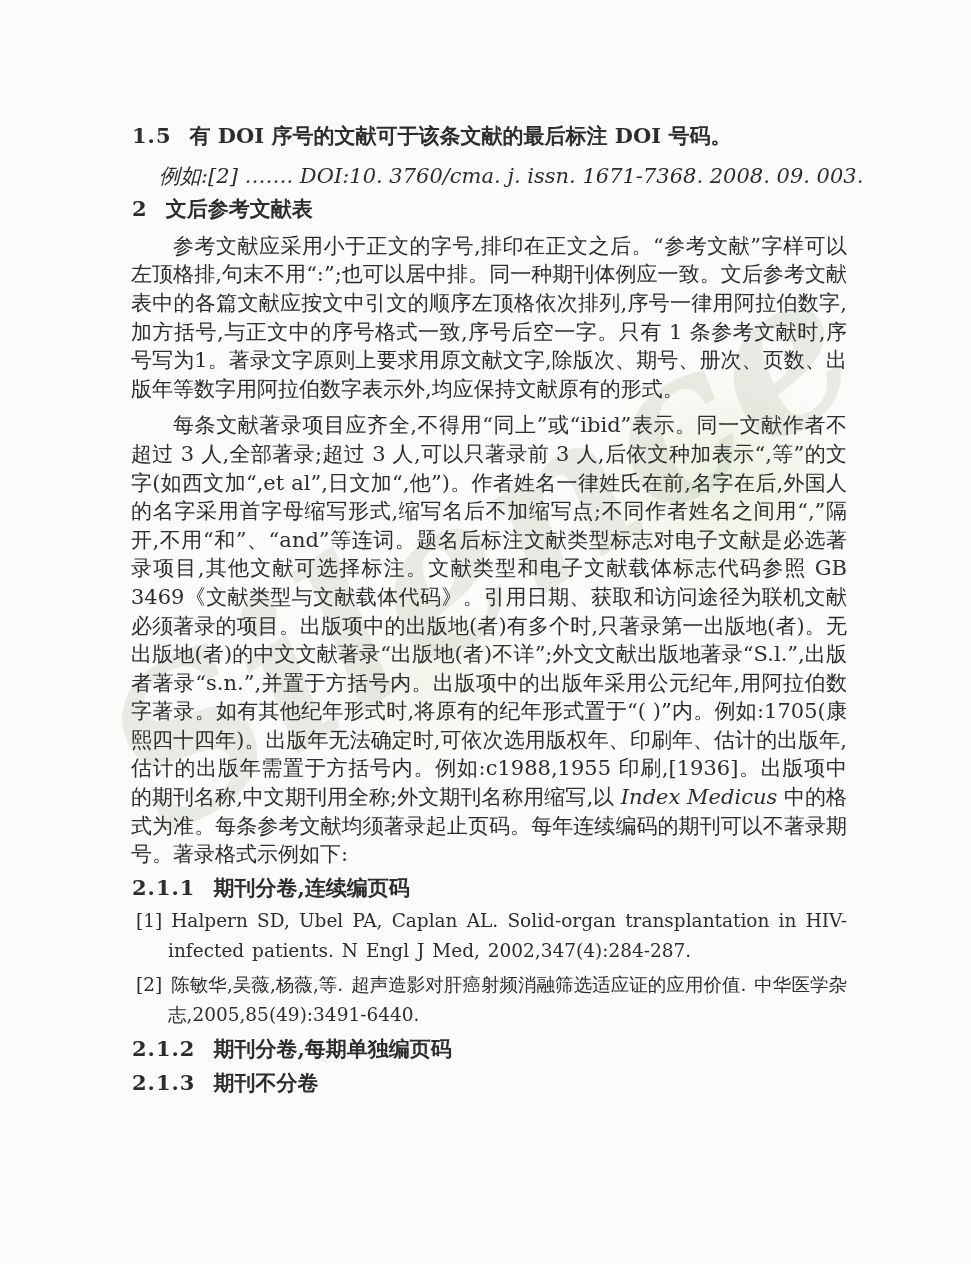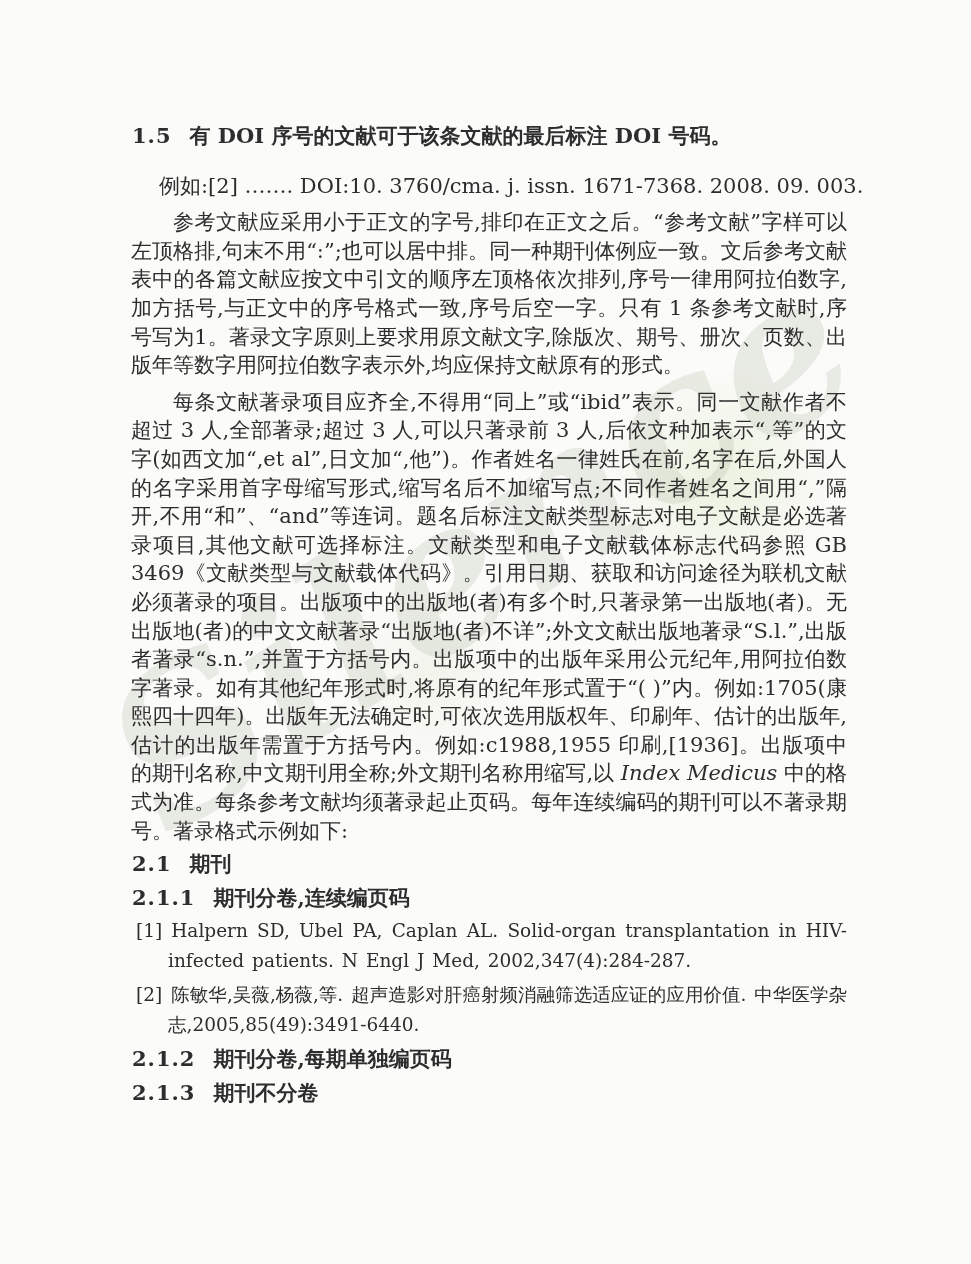--- a/index.html
+++ b/index.html
@@ -28,22 +28,23 @@
     font-size:21px;
     line-height:28.6px;
     text-align:justify;
     text-indent:2em;
     margin:8px 0 0 0;
   }
   .para.format{line-height:30px;margin-top:8px;}
   .example{
     font-size:21px;
     line-height:28.6px;
-    margin:21px 0 0 28px;
+    margin:11px 0 0 28px;
     white-space:nowrap;
+    font-style:italic;
   }
   .ref{
     font-size:18.5px;
     line-height:30px;
     text-align:justify;
     padding-left:37px;
     text-indent:-32px;
     margin:4px 0 0 0;
     word-spacing:2px;
   }
@@ -88,28 +89,28 @@
   <div class="watermark">Silence</div>
 
   <div class="content">
 
     <div class="heading">
       <span class="hnum">1.5</span><span>有 DOI 序号的文献可于该条文献的最后标注 DOI 号码。</span>
     </div>
 
     <div class="example">例如:[2] ……. DOI:10. 3760/cma. j. issn. 1671-7368. 2008. 09. 003.</div>
 
+    <div class="heading">
+      <span class="hnum">2</span><span>文后参考文献表</span>
+    </div>
 
     <p class="para">参考文献应采用小于正文的字号,排印在正文之后。“参考文献”字样可以左顶格排,句末不用“:”;也可以居中排。同一种期刊体例应一致。文后参考文献表中的各篇文献应按文中引文的顺序左顶格依次排列,序号一律用阿拉伯数字,加方括号,与正文中的序号格式一致,序号后空一字。只有 1 条参考文献时,序号写为1。著录文字原则上要求用原文献文字,除版次、期号、册次、页数、出版年等数字用阿拉伯数字表示外,均应保持文献原有的形式。</p>
 
     <p class="para"><span>每条文献著录项目应齐全,不得用“同上”或“ibid”表示。同一文献作者不超过 3 人,全部著录;超过 3 人,可以只著录前 3 人,后依文种加表示“,等”的文字(如西文加“,et al”,日文加“,他”)。作者姓名一律姓氏在前,名字在后,外国人的名字采用首字母缩写形式,缩写名后不加缩写点;不同作者姓名之间用“,”隔开,不用“和”、“and”等连词。题名后标注文献类型标志对电子文献是必选著录项目,其他文献可选择标注。文献类型和电子文献载体标志代码参照 GB 3469《文献类型与文献载体代码》。引用日期、获取和访问途径为联机文献必须著录的项目。出版项中的出版地(者)有多个时,只著录第一出版地(者)。无出版地(者)的中文文献著录“出版地(者)不详”;外文文献出版地著录“S.l.”,出版者著录“s.n.”,并置于方括号内。出版项中的出版年采用公元纪年,用阿拉伯数字著录。如有其他纪年形式时,将原有的纪年形式置于“( )”内。例如:1705(康熙四十四年)。出版年无法确定时,可依次选用版权年、印刷年、估计的出版年,估计的出版年需置于方括号内。例如:c1988,1955 印刷,[1936]。出版项中的期刊名称,中文期刊用全称;外文期刊名称用缩写,以 </span><span class="em-journal">Index Medicus</span><span> 中的格式为准。每条参考文献均须著录起止页码。每年连续编码的期刊可以不著录期号。著录格式示例如下:</span></p>
 
-    <div class="heading">
-      <span class="hnum">2.1</span><span>期刊</span>
-    </div>
 
 
     <div class="heading">
       <span class="hnum">2.1.1</span><span>期刊分卷,连续编页码</span>
     </div>
 
     <div class="ref">
       <span class="refnum">[1]</span><span>Halpern SD, Ubel PA, Caplan AL. Solid-organ transplantation in HIV-infected patients. N Engl J Med, 2002,347(4):284-287.</span>
     </div>
 

